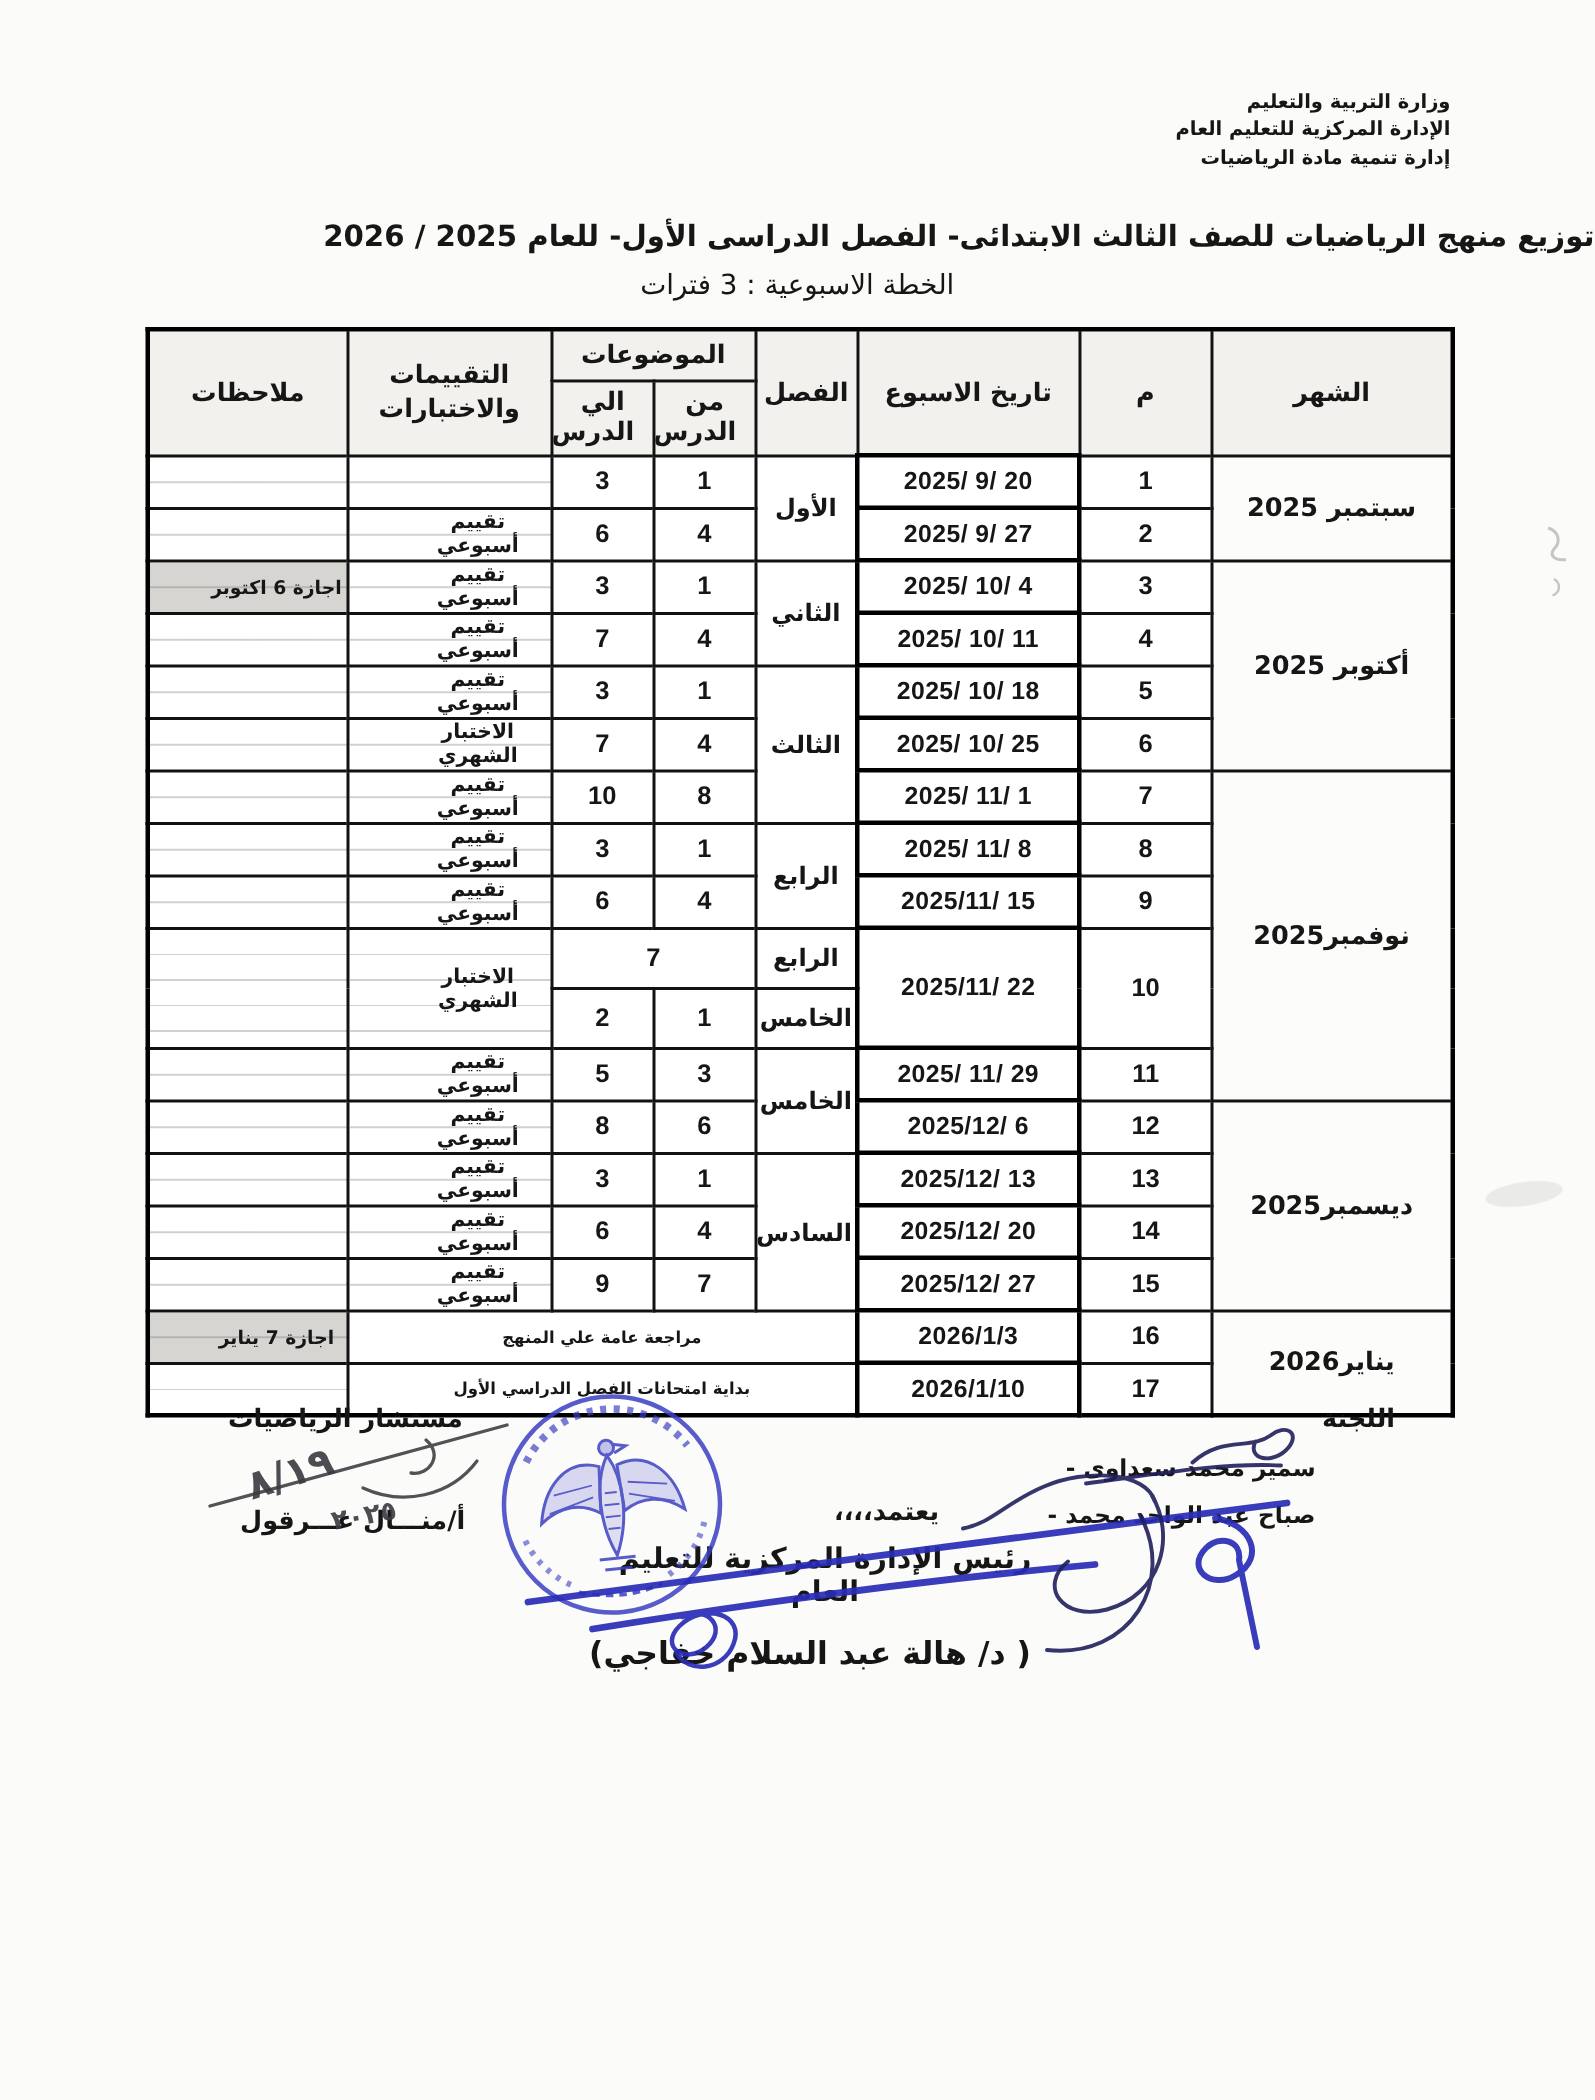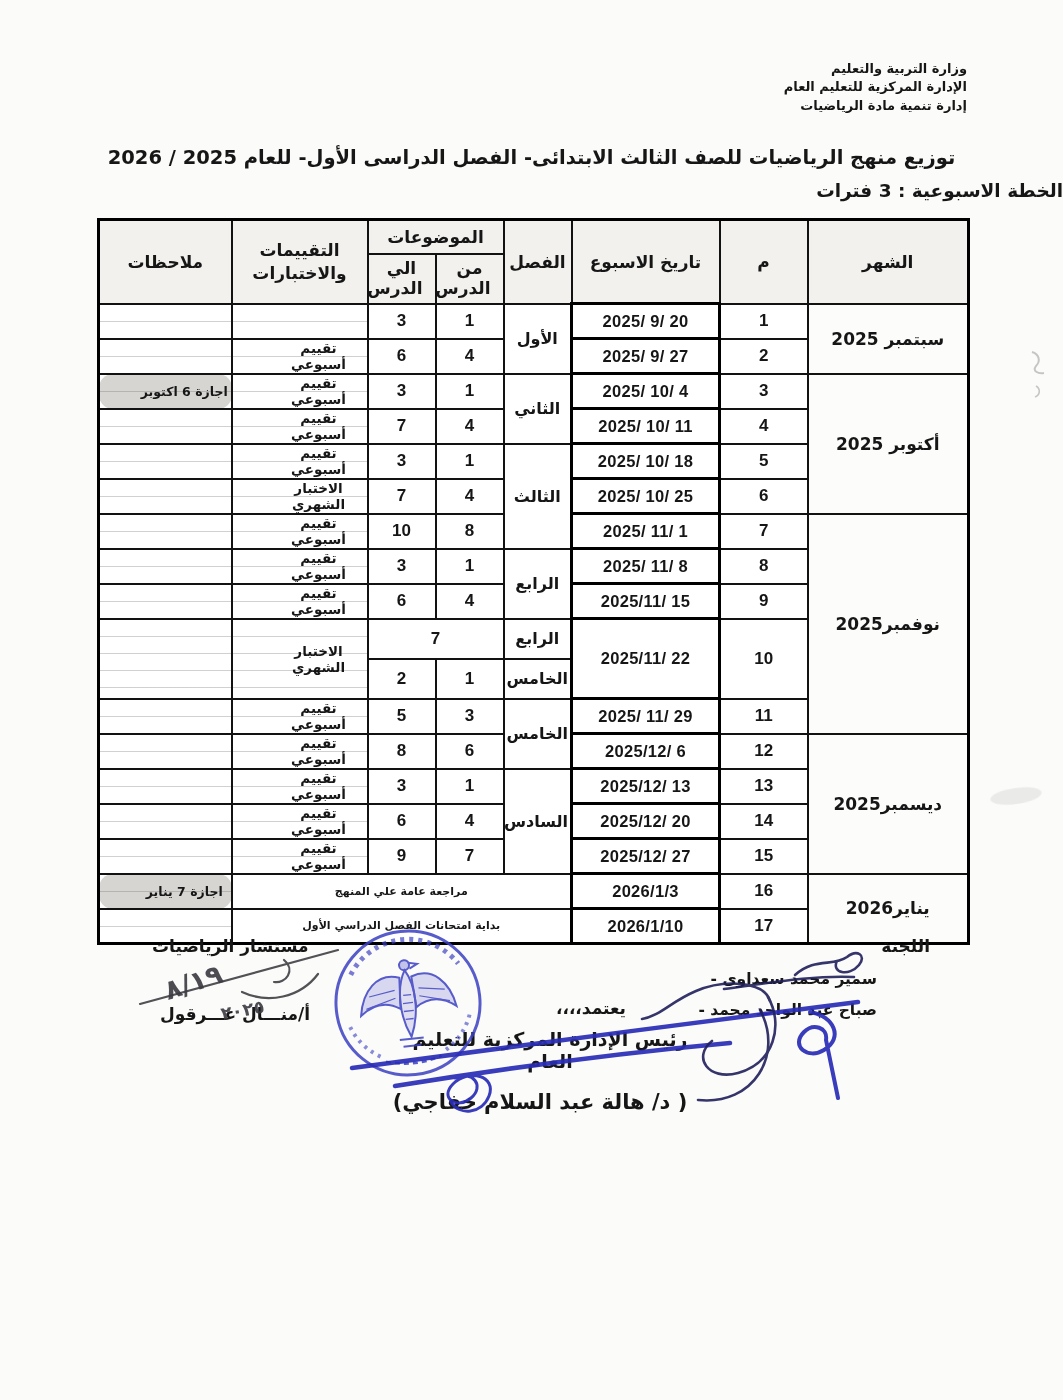--- a/index.html
+++ b/index.html
@@ -12,27 +12,27 @@
     color: #161616;
     overflow: hidden;
   }
   .org {
     position: absolute; top: 60px; right: 96px;
     direction: rtl; text-align: right;
     font-weight: bold; font-size: 13px; line-height: 1.42;
   }
   .doc-title {
     position: absolute; top: 146px; left: 0; width: 100%;
-    direction: rtl; text-align: center;
+    direction: rtl; text-align: right;
     font-weight: bold; font-size: 19.5px;
   }
   .doc-subtitle {
     position: absolute; top: 180px; left: 0; width: 100%;
-    direction: rtl; 
-    font-weight: bold; font-size: 18.5px;
+    direction: rtl; text-align: center;
+    font-weight: normal; font-size: 18.5px;
   }
   table.sched {
     position: absolute; top: 218px; left: 97px;
     width: 870px;
     border-collapse: collapse; table-layout: fixed;
     direction: rtl;
     background: #ffffff;
     border: 3px solid #000;
   }
   .sched th, .sched td {
@@ -52,21 +52,21 @@
   td.m      { font-family: "Liberation Sans", sans-serif; font-size: 17px; }
   td.date   {
     direction: ltr;
     font-family: Liberation Sans, sans-serif;
     font-size: 16.5px; letter-spacing: .3px;
     border: 3px solid #000;
   }
   td.chapter { font-size: 16px; }
   td.num    { font-family: "Liberation Sans", sans-serif; font-size: 17px; }
   td.eval   { font-size: 13.5px; }
-  td.note   { font-size: 12.5px; border-radius: 14px; }
+  td.note   { font-size: 12.5px; }
   td.eval, td.note {
     background-image: repeating-linear-gradient(to bottom, transparent 0 16px, rgba(110,110,110,.32) 16px 17px);
     padding-left: 40px;
   }
   td.shade  { background-color: #d6d5d2; }
   td.mergedtext { font-size: 11px; }
 
   .committee-title { position: absolute; top: 936px; right: 133px; font-weight: bold; font-size: 17px; direction: rtl; }
   .members { position: absolute; top: 970px; right: 186px; direction: ltr; text-align: right; font-weight: bold; font-size: 15.5px; }
   .members div { margin-bottom: 13px; }

